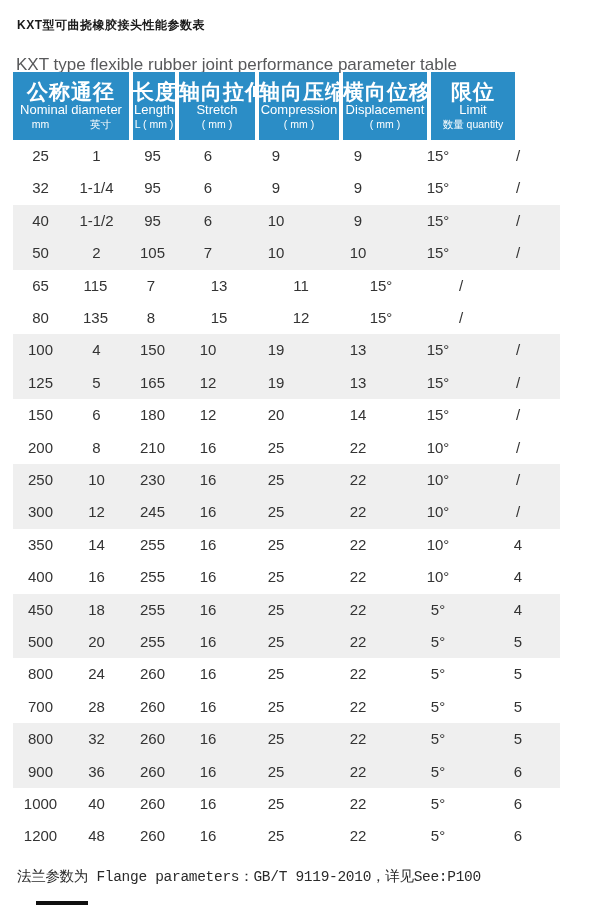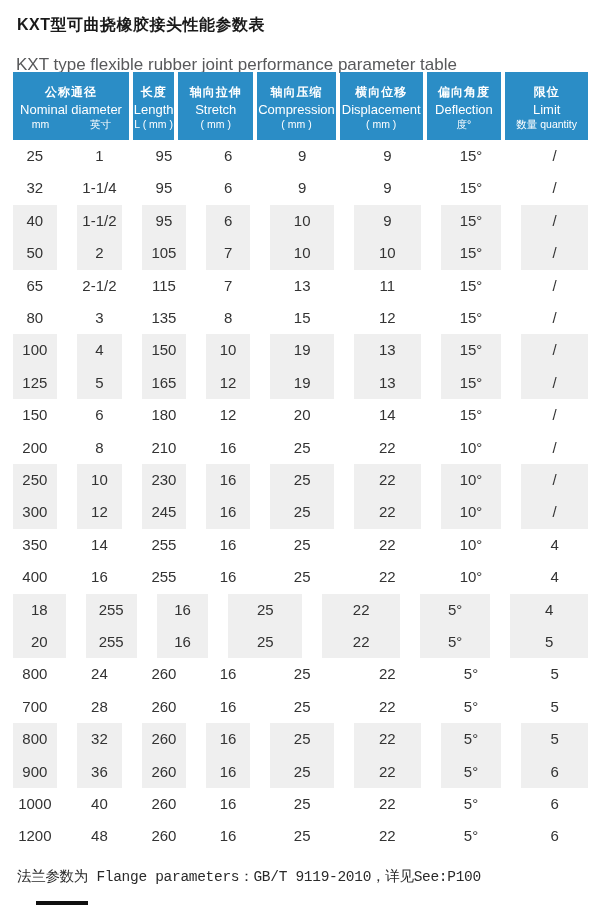--- a/index.html
+++ b/index.html
@@ -5,55 +5,55 @@
   html,body{margin:0;padding:0;}
   body{
     width:600px;height:905px;
     background:#ffffff;
     font-family:"Liberation Sans","DejaVu Sans",sans-serif;
     position:relative;overflow:hidden;
     -webkit-font-smoothing:antialiased;
   }
   .page-title{
     position:absolute;left:17px;top:13px;
-    font-size:16px;font-weight:bold;color:#1a1a1a;
+    font-size:12px;font-weight:bold;color:#1a1a1a;
     letter-spacing:0.5px;line-height:24px;
   }
   .page-subtitle{
     position:absolute;left:16px;top:38px;
     font-size:17px;font-weight:400;color:#58595b;
     line-height:22px;
     margin-top:16px;
   }
   .param-table{
     position:absolute;left:13px;top:72px;width:575px;
   }
   .thead{
     display:flex;gap:4px;height:68px;
   }
   .th{
     background:var(--header-bg,#2b8dc6);
     color:#ffffff;text-align:center;
     display:flex;flex-direction:column;justify-content:center;
     padding-top:1px;box-sizing:border-box;
   }
-  .h-cn{font-size:12px;font-weight:bold;line-height:20px;letter-spacing:1px;white-space:nowrap;}
+  .h-cn{font-size:21px;font-weight:bold;line-height:20px;letter-spacing:1px;white-space:nowrap;}
   .h-en{font-size:13px;line-height:15px;white-space:nowrap;}
   .h-unit{font-size:10.5px;line-height:14px;white-space:nowrap;}
   .h-unit-row{display:flex;font-size:10.5px;line-height:14px;}
   .u-left{width:55px;text-align:center;}
   .u-right{width:57px;margin-left:4px;text-align:center;}
   
   .h0{width:116px}.h1{width:42px}.h2{width:76px}.h3{width:80px}
   .h4{width:84px}.h5{width:76px}.h6{width:84px}
   
   .c0{width:55px}.c1{width:57px}.c2{width:55px}.c3{width:56px}
   .c4{width:80px}.c5{width:84px}.c6{width:76px}.c7{width:84px}
   .tbody{display:block;}
-  .group{display:flex;gap:20px;height:64.8px;}
+  .group{display:flex;gap:0;height:64.8px;}
   .group.shaded .colbox{background:var(--row-alt-bg,#efefef);}
   .colbox{display:flex;flex-direction:column;}
   .cell-line{
     height:32.4px;line-height:32.4px;
     text-align:center;font-size:15px;color:#333333;
     white-space:nowrap;
   }
   .page-footer{
     position:absolute;left:17px;top:867px;
     font-family:"Liberation Mono","DejaVu Sans Mono",monospace;
@@ -94,25 +94,20 @@
     <div class="th h3">
       <div class="h-cn">轴向压缩</div>
       <div class="h-en">Compression</div>
       <div class="h-unit">( mm )</div>
     </div>
     <div class="th h4">
       <div class="h-cn">横向位移</div>
       <div class="h-en">Displacement</div>
       <div class="h-unit">( mm )</div>
     </div>
-    <div class="th h5">
-      <div class="h-cn">偏向角度</div>
-      <div class="h-en">Deflection</div>
-      <div class="h-unit">度°</div>
-    </div>
     <div class="th h6">
       <div class="h-cn">限位</div>
       <div class="h-en">Limit</div>
       <div class="h-unit">数量 quantity</div>
     </div>
   </div>
   <div class="tbody">
       <div class="group">
         <div class="colbox c0">
           <div class="cell-line">25</div>
@@ -179,24 +174,20 @@
         <div class="colbox c7">
           <div class="cell-line">/</div>
           <div class="cell-line">/</div>
         </div>
       </div>
       <div class="group">
         <div class="colbox c0">
           <div class="cell-line">65</div>
           <div class="cell-line">80</div>
         </div>
-        <div class="colbox c1">
-          <div class="cell-line">2-1/2</div>
-          <div class="cell-line">3</div>
-        </div>
         <div class="colbox c2">
           <div class="cell-line">115</div>
           <div class="cell-line">135</div>
         </div>
         <div class="colbox c3">
           <div class="cell-line">7</div>
           <div class="cell-line">8</div>
         </div>
         <div class="colbox c4">
           <div class="cell-line">13</div>
@@ -345,20 +336,24 @@
         <div class="colbox c6">
           <div class="cell-line">10°</div>
           <div class="cell-line">10°</div>
         </div>
         <div class="colbox c7">
           <div class="cell-line">4</div>
           <div class="cell-line">4</div>
         </div>
       </div>
       <div class="group shaded">
+        <div class="colbox c0">
+          <div class="cell-line">450</div>
+          <div class="cell-line">500</div>
+        </div>
         <div class="colbox c1">
           <div class="cell-line">18</div>
           <div class="cell-line">20</div>
         </div>
         <div class="colbox c2">
           <div class="cell-line">255</div>
           <div class="cell-line">255</div>
         </div>
         <div class="colbox c3">
           <div class="cell-line">16</div>

